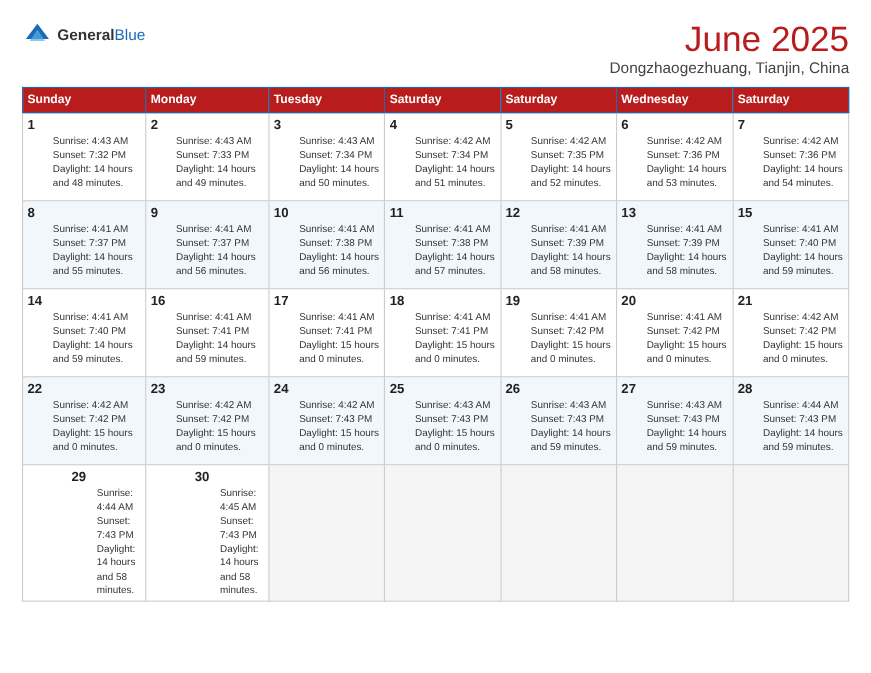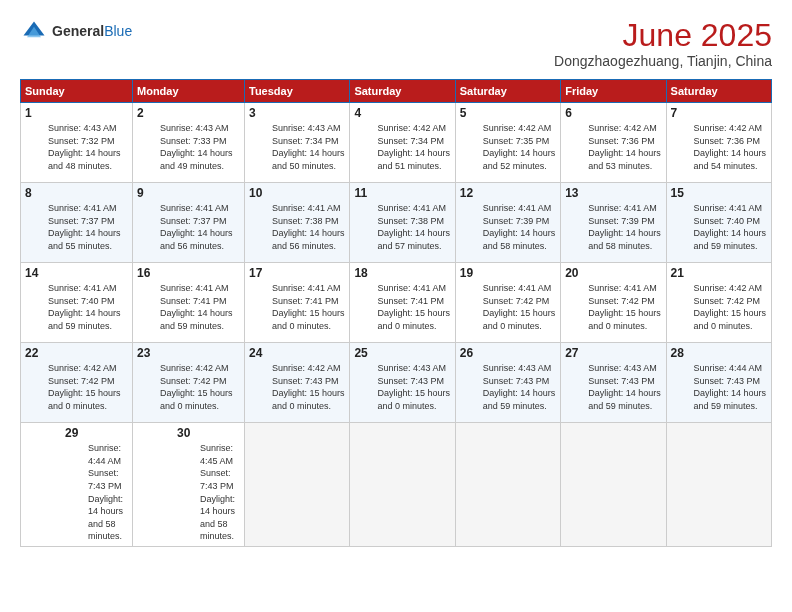--- a/index.html
+++ b/index.html
@@ -127,21 +127,21 @@
   </div>
 
   <table class="calendar">
     <thead>
       <tr>
         <th>Sunday</th>
         <th>Monday</th>
         <th>Tuesday</th>
         <th>Saturday</th>
         <th>Saturday</th>
-        <th>Friday</th>
+        <th>Wednesday</th>
         <th>Saturday</th>
       </tr>
     </thead>
     <tbody>
 
       <tr>
         <td>
           <span class="day-num">1</span>
           <div class="day-info">Sunrise: 4:43 AM<br>Sunset: 7:32 PM<br>Daylight: 14 hours and 48 minutes.</div>
         </td>

